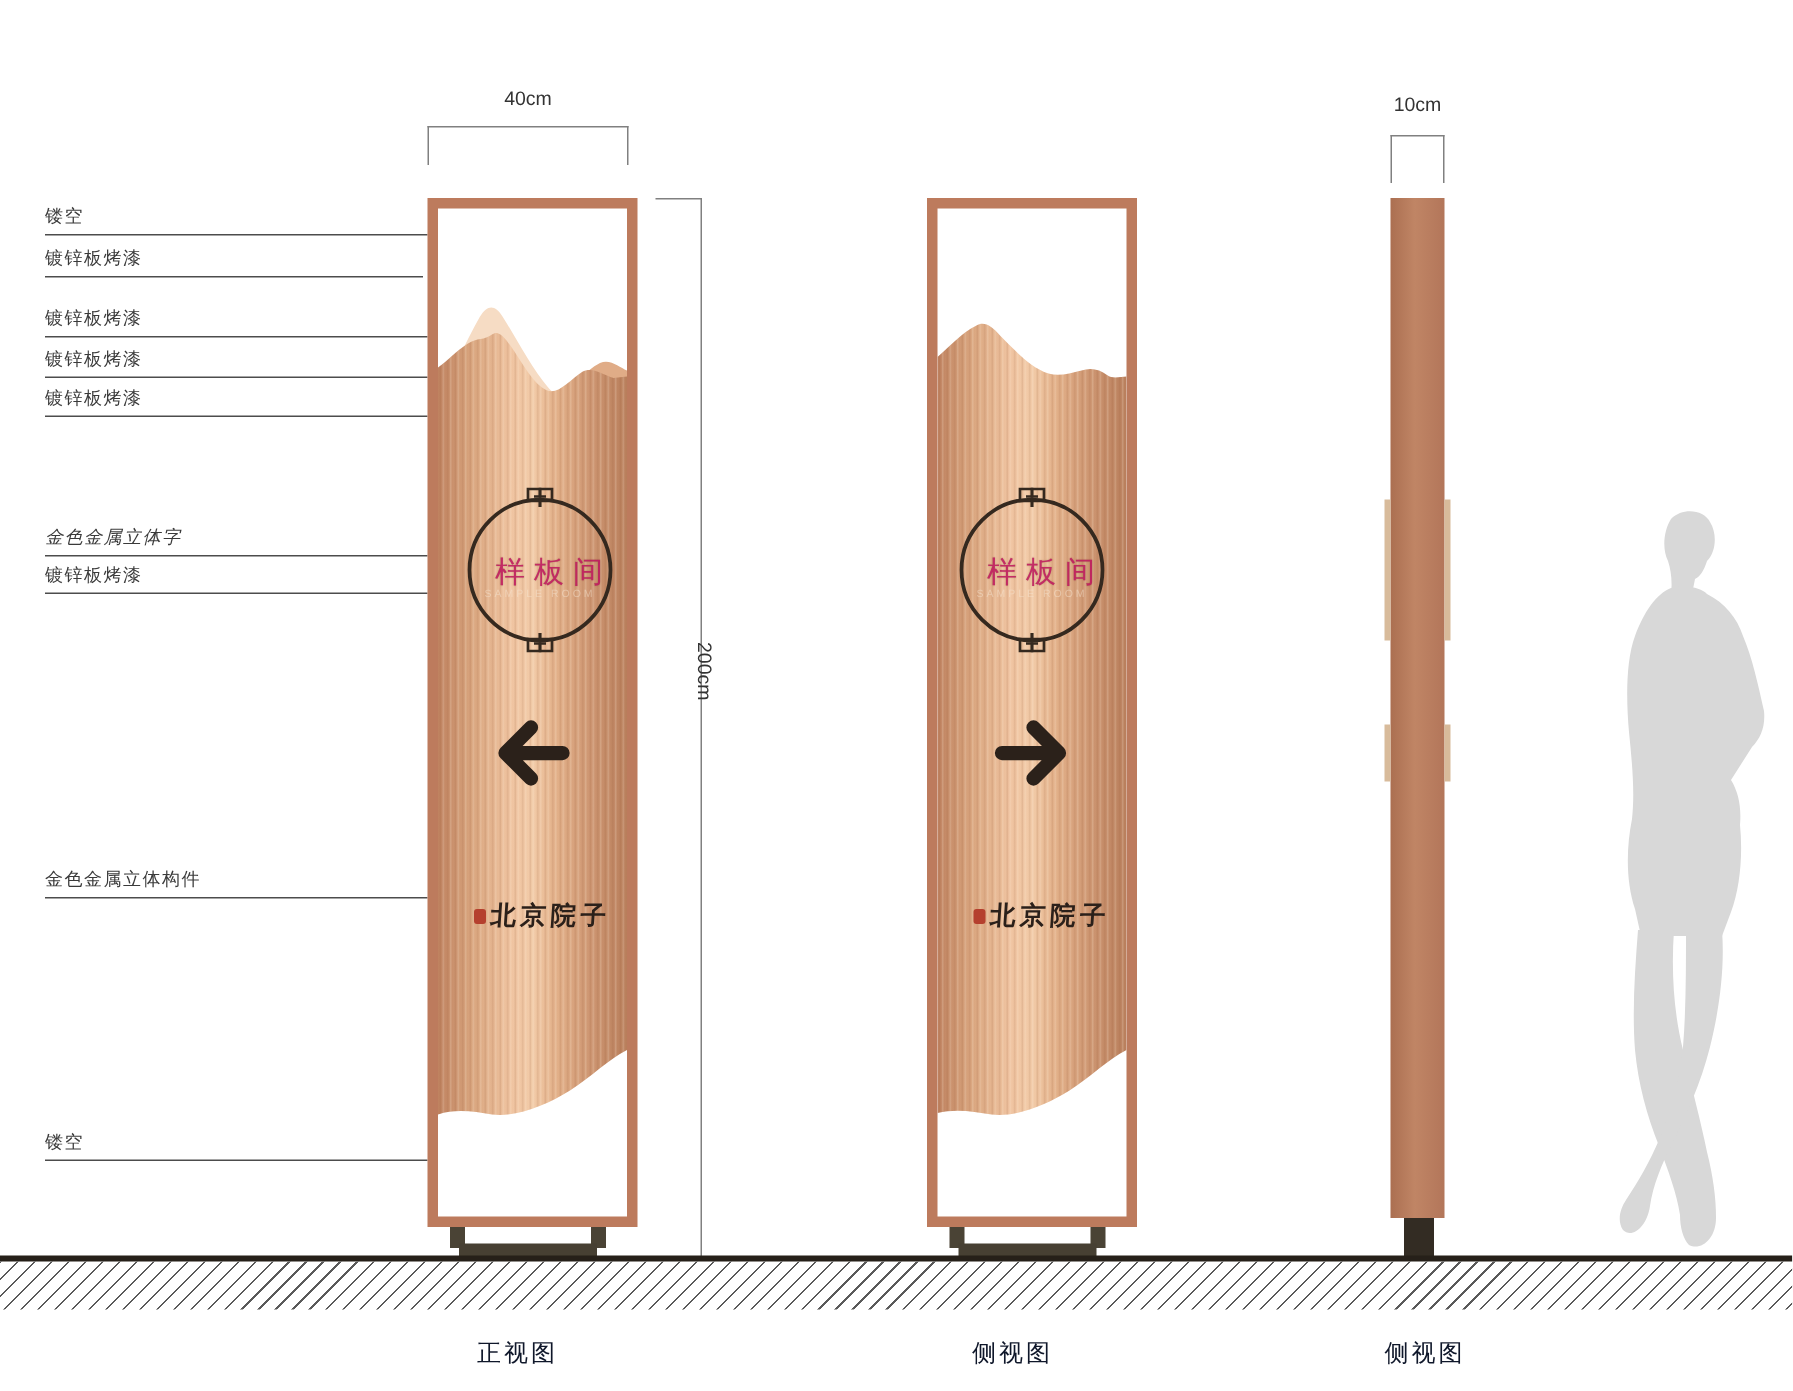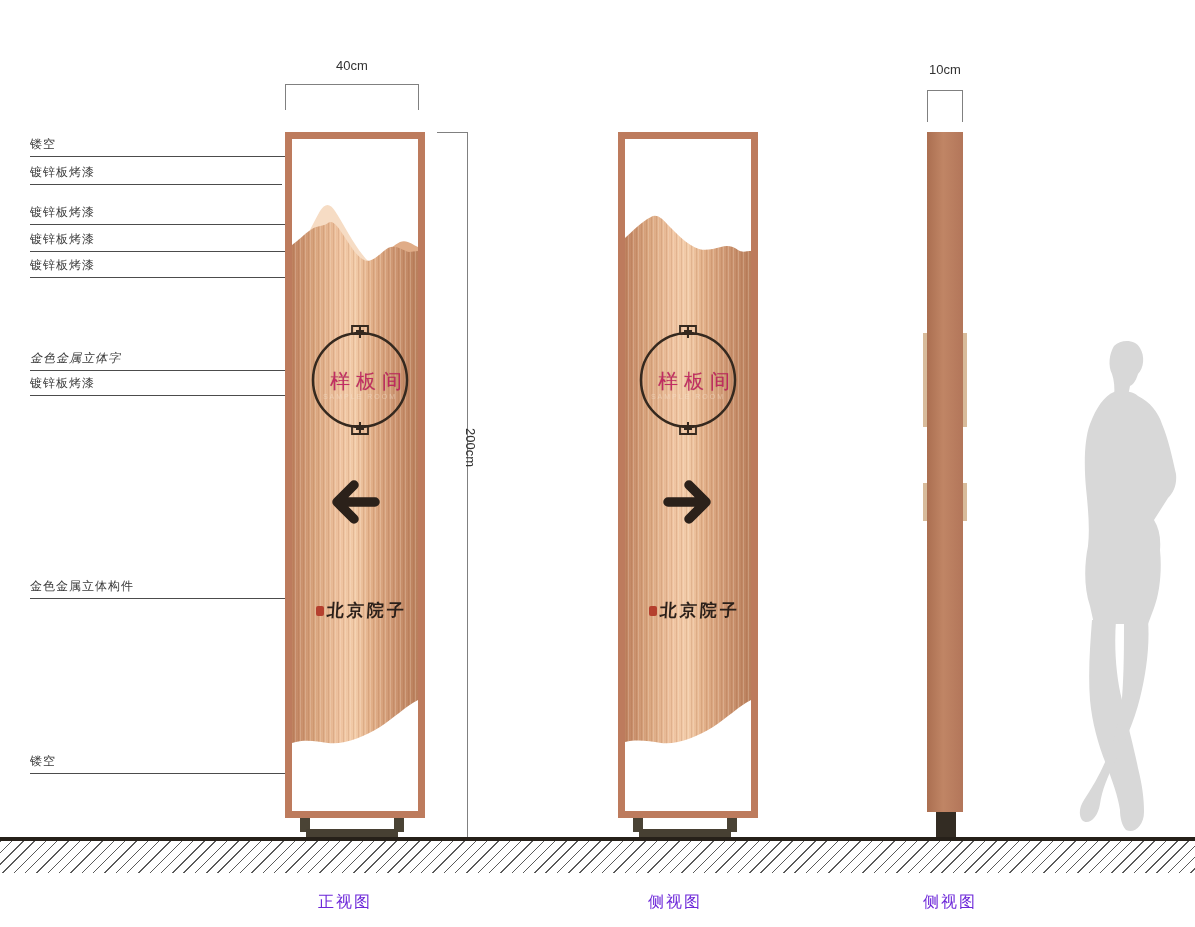--- a/index.html
+++ b/index.html
@@ -39,21 +39,21 @@
   .brand-seal { width:8px; height:10px; background:#b5402e; border-radius:2px; flex:0 0 auto; }
   .brand-text {
     font-family:"DejaVu Serif", serif; font-weight:700; font-size:17px;
     color:#2b201a; letter-spacing:3px; white-space:nowrap;
     transform:skewX(-4deg);
   }
   .base-leg { position:absolute; top:818px; width:10px; height:14px; background:#4a4335; }
   .base-bar { position:absolute; top:829px; height:9px; background:#474033; }
   .caption {
     position:absolute; top:892px; width:120px; text-align:center;
-    font-size:16px; color:#6d28d9; letter-spacing:2px;
+    font-size:16px; color:#0f172a; letter-spacing:2px;
   }
   .ground-line { position:absolute; left:0; top:837px; width:1195px; height:4px; background:#262019; }
   .ground-hatch {
     position:absolute; left:0; top:841px; width:1195px; height:32px;
     background:repeating-linear-gradient(135deg, #5a5a5a 0 1px, transparent 1px 8px);
   }
   .side-bar {
     position:absolute; left:927px; top:132px; width:36px; height:680px;
     background:linear-gradient(90deg,#ab6f51 0%, #c08565 45%, #b3765a 100%);
   }

